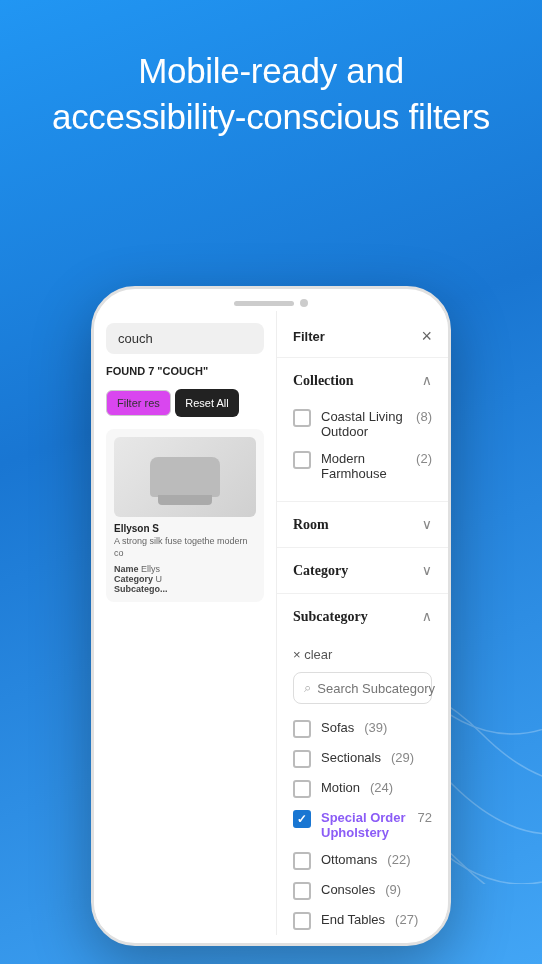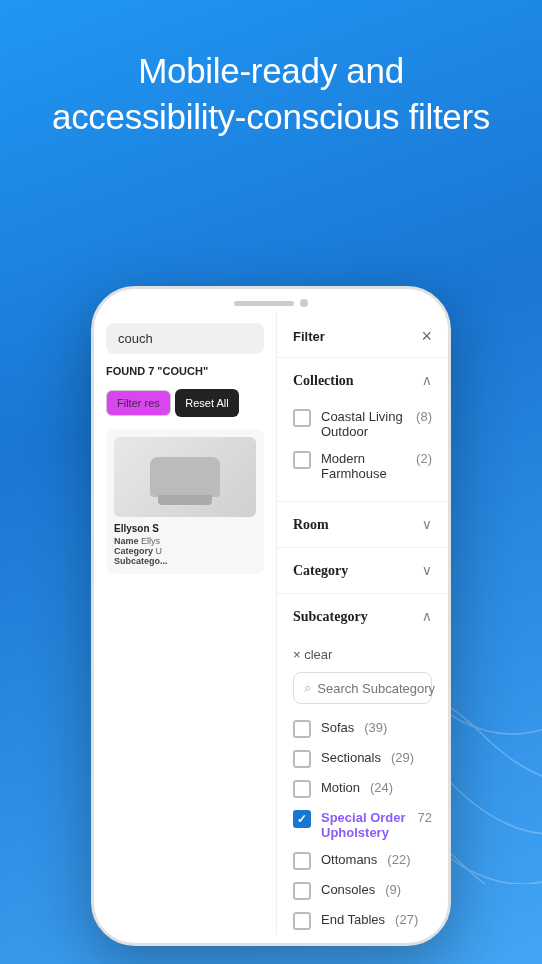--- a/index.html
+++ b/index.html
@@ -345,20 +345,23 @@
         <div class="search-bar-left">couch</div>
         <div class="found-text">FOUND 7
 "COUCH"</div>
         <button class="filter-res-btn">Filter res</button>
         <button class="reset-btn">Reset All</button>
         <div class="product-card">
           <div class="product-image">
             <div class="couch-shape"></div>
           </div>
           <div class="product-name">Ellyson S</div>
+          <div class="product-desc">A strong silk
+fuse togethe
+modern co</div>
           <div class="product-meta">
             Name <span>Ellys</span>
           </div>
           <div class="product-meta">
             Category <span>U</span>
           </div>
           <div class="product-meta">
             Subcatego...
           </div>
         </div>

